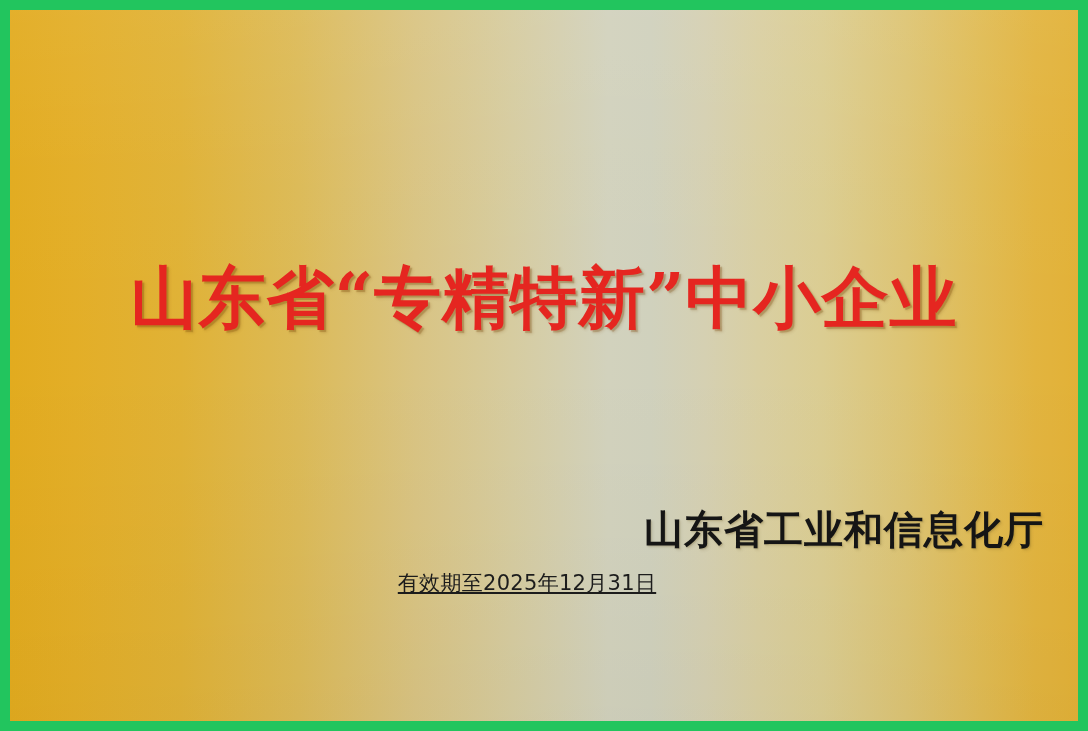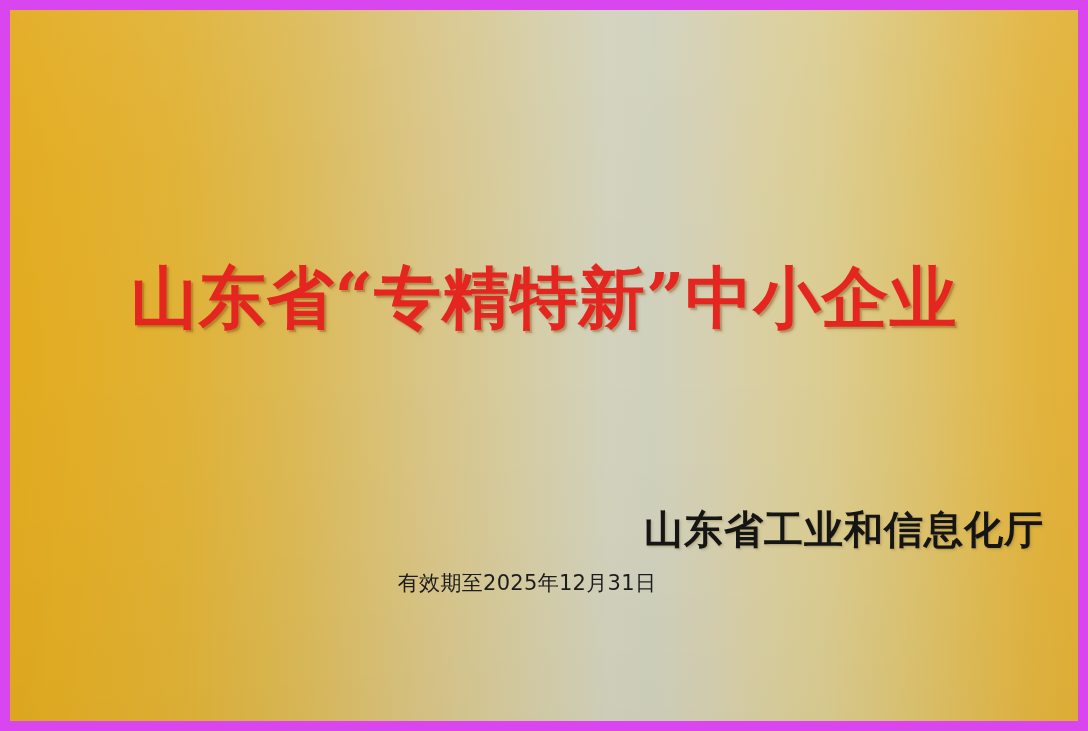--- a/index.html
+++ b/index.html
@@ -14,21 +14,21 @@
     overflow: hidden;
     font-family: "Liberation Sans", sans-serif;
   }
 
   .plaque-frame {
     position: absolute;
     left: 0;
     top: 0;
     width: 1088px;
     height: 731px;
-    background: #d946ef;
+    background: #22c55e;
     box-sizing: border-box;
   }
 
   .plaque {
     position: absolute;
     left: 10px;
     top: 10px;
     width: 1068px;
     height: 711px;
     box-sizing: border-box;
@@ -119,20 +119,21 @@
     top: 558px;
     padding-right: 34px;
     text-align: center;
     color: #1c1c1c;
     font-family: "DejaVu Sans", "Liberation Sans", sans-serif;
     font-weight: normal;
     font-size: 21px;
     line-height: 30px;
     letter-spacing: 0.3px;
     white-space: nowrap;
+    text-decoration: underline;
   }
 </style>
 </head>
 <body>
 
 <div class="plaque-frame">
   <div class="plaque">
     <div class="content">
 
       <div class="main-title">山东省“专精特新”中小企业</div>

